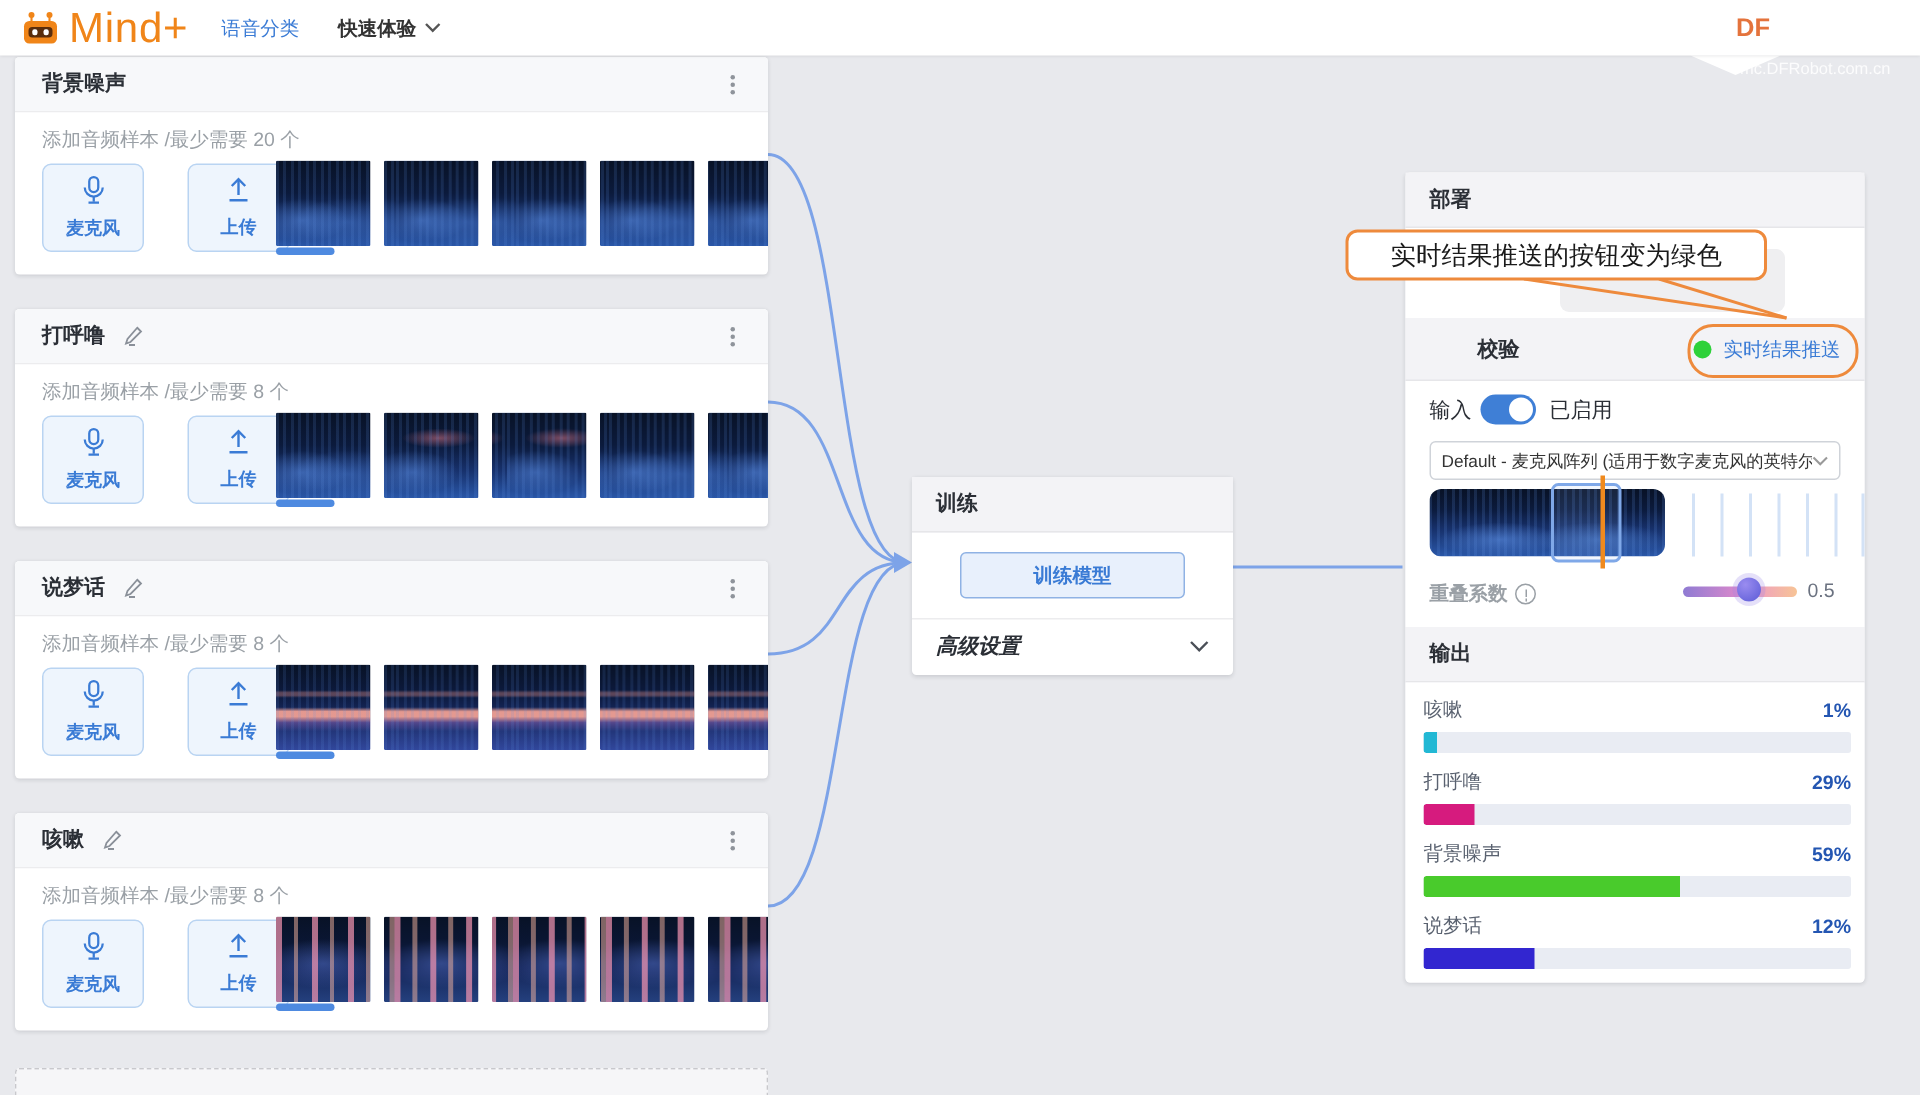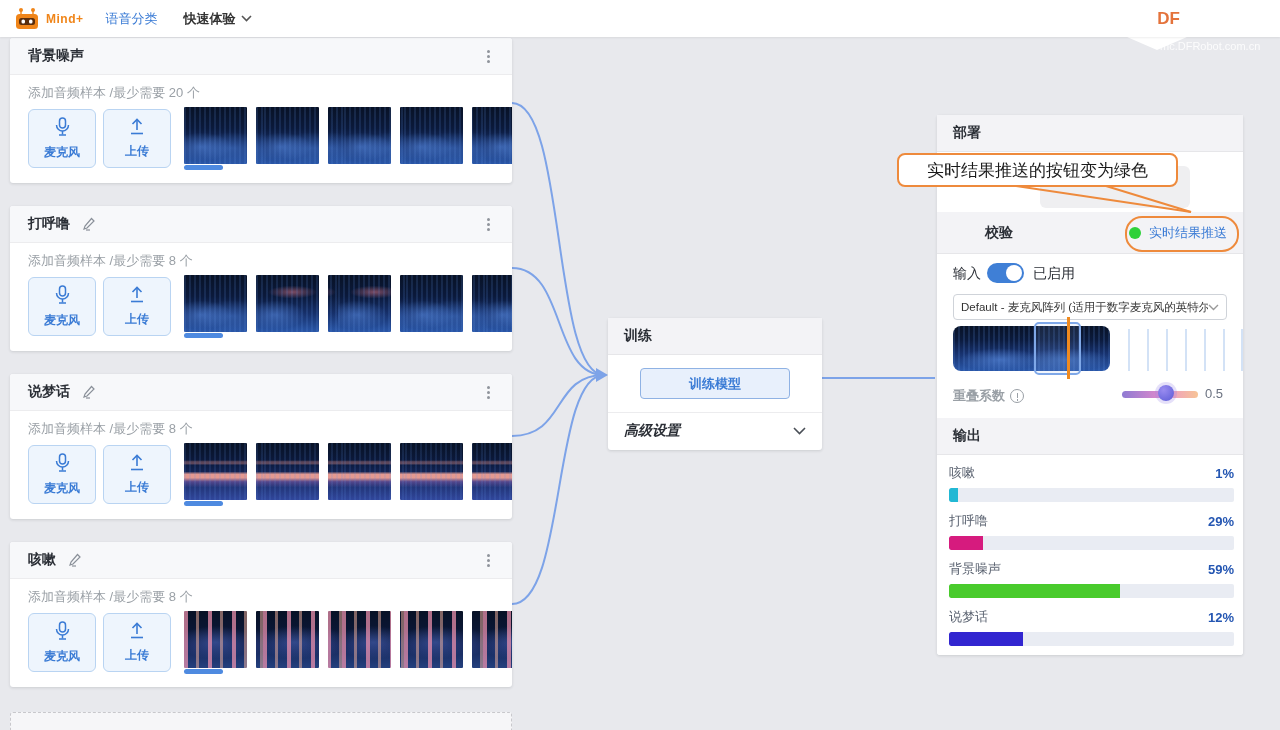--- a/index.html
+++ b/index.html
@@ -3,21 +3,21 @@
 <meta charset="utf-8">
 <style>
   * { margin:0; padding:0; box-sizing:border-box; }
   html,body { width:1280px; height:730px; overflow:hidden; }
   body { background:#e8e9ed; font-family:"Liberation Sans","DejaVu Sans",sans-serif; position:relative; }
 
   
   .topbar { position:absolute; top:0; left:0; width:1280px; height:37px; background:#fff;
             box-shadow:0 1px 2px rgba(0,0,0,.07); z-index:10; display:flex; align-items:center; padding:0 14px; }
   .logo { display:flex; align-items:center; gap:6px; }
-  .logo-text { color:#f08519; font-size:12px; font-weight:bold; letter-spacing:.5px; }
+  .logo-text { color:#f08519; font-size:28px; font-weight:normal; letter-spacing:.5px; }
   .nav-voice { margin-left:22px; color:#3a7bd5; font-size:13px; }
   .nav-quick { margin-left:26px; color:#333; font-size:13px; font-weight:bold; display:flex; align-items:center; gap:5px; }
   .user-initials { margin-left:auto; margin-right:86px; color:#e4733c; font-size:17px; font-weight:bold; }
 
   
   .wm-pointer { position:absolute; top:37px; left:1127px; width:0; height:0; z-index:4;
                 border-left:30px solid transparent; border-right:30px solid transparent; border-top:13px solid #ffffff; }
   .watermark { position:absolute; top:40px; left:1160px; z-index:4; color:rgba(255,255,255,.85); font-size:11px; }
 
   
@@ -30,21 +30,21 @@
   .card-header { height:37px; background:#f7f8fa; border-bottom:1px solid #ececee; border-radius:3px 3px 0 0;
                  display:flex; align-items:center; padding:0 18px; }
   .card-title { font-size:14px; font-weight:bold; color:#2b2f36; }
   .edit-icon { margin-left:12px; display:flex; }
   .kebab { margin-left:auto; display:flex; flex-direction:column; gap:2px; padding:4px; cursor:pointer; }
   .kebab i { width:3px; height:3px; border-radius:50%; background:#8f949b; display:block; }
   .hint { position:absolute; left:18px; top:46px; font-size:13px; color:#9aa0a6;text-align:right; }
   .addbtn { position:absolute; top:71px; width:68px; height:59px; border:1px solid #b9d4f2; background:#eef5fd;
             border-radius:6px; display:flex; flex-direction:column; align-items:center; justify-content:center; gap:7px; cursor:pointer; }
   .addbtn .lbl { font-size:12px; font-weight:bold; color:#3a7bd5; }
-  .btn-mic { left:18px; } .btn-upload { left:93px; }
+  .btn-mic { left:18px; } .btn-upload { left:115px; }
   .thumbs { position:absolute; left:174px; top:69px; right:0; height:62px; display:flex; gap:9px; overflow:hidden; }
   .spec { width:63px; height:57px; flex:none; border-radius:1px; }
   .spec-noise { background:
       repeating-linear-gradient(90deg, rgba(95,145,225,.16) 0 2px, transparent 2px 5px),
       radial-gradient(42px 20px at 28% 70%, rgba(85,135,220,.55), transparent 72%),
       radial-gradient(52px 22px at 76% 72%, rgba(70,120,205,.5), transparent 72%),
       linear-gradient(to top, #2a57a8 0%, #17316c 32%, #0b1a3c 62%, #081226 100%); }
   .spec-snore { background:
       repeating-linear-gradient(90deg, rgba(95,145,225,.16) 0 2px, transparent 2px 5px),
       radial-gradient(34px 9px at 58% 30%, rgba(235,125,140,.5), transparent 72%),

